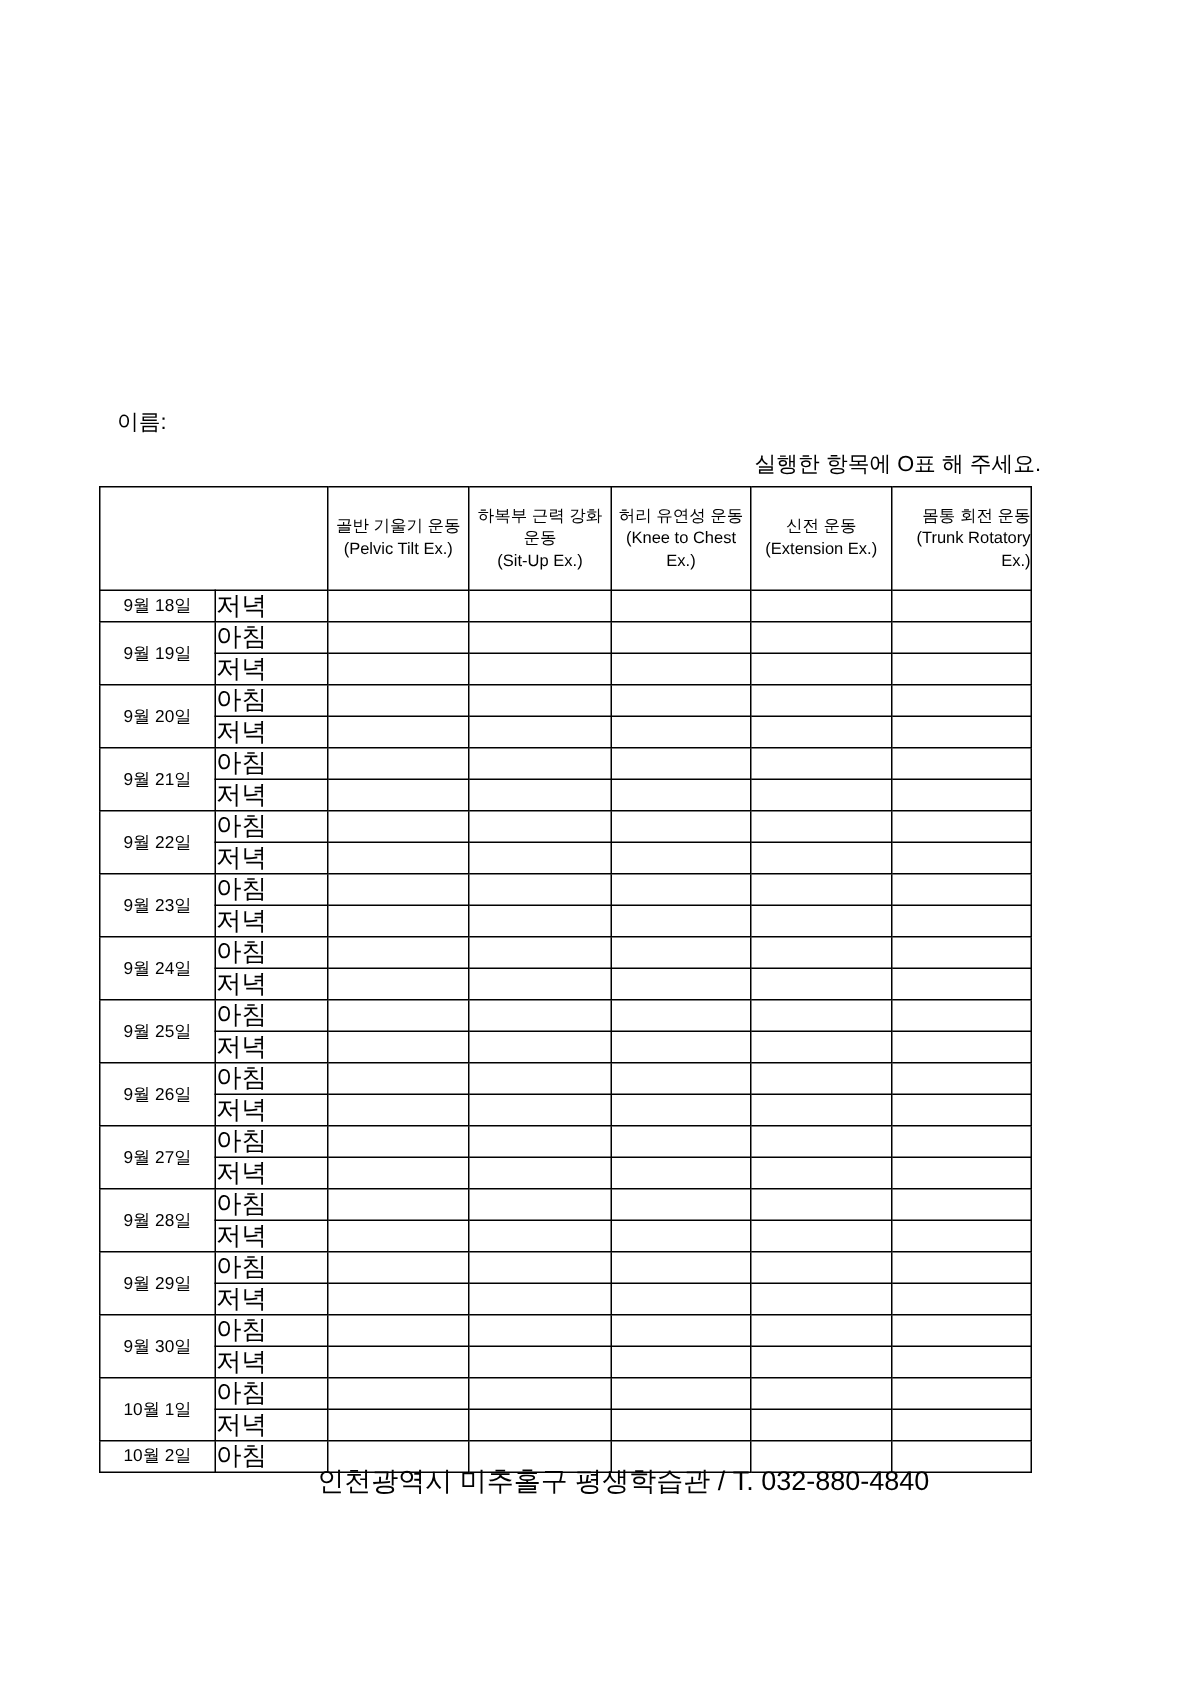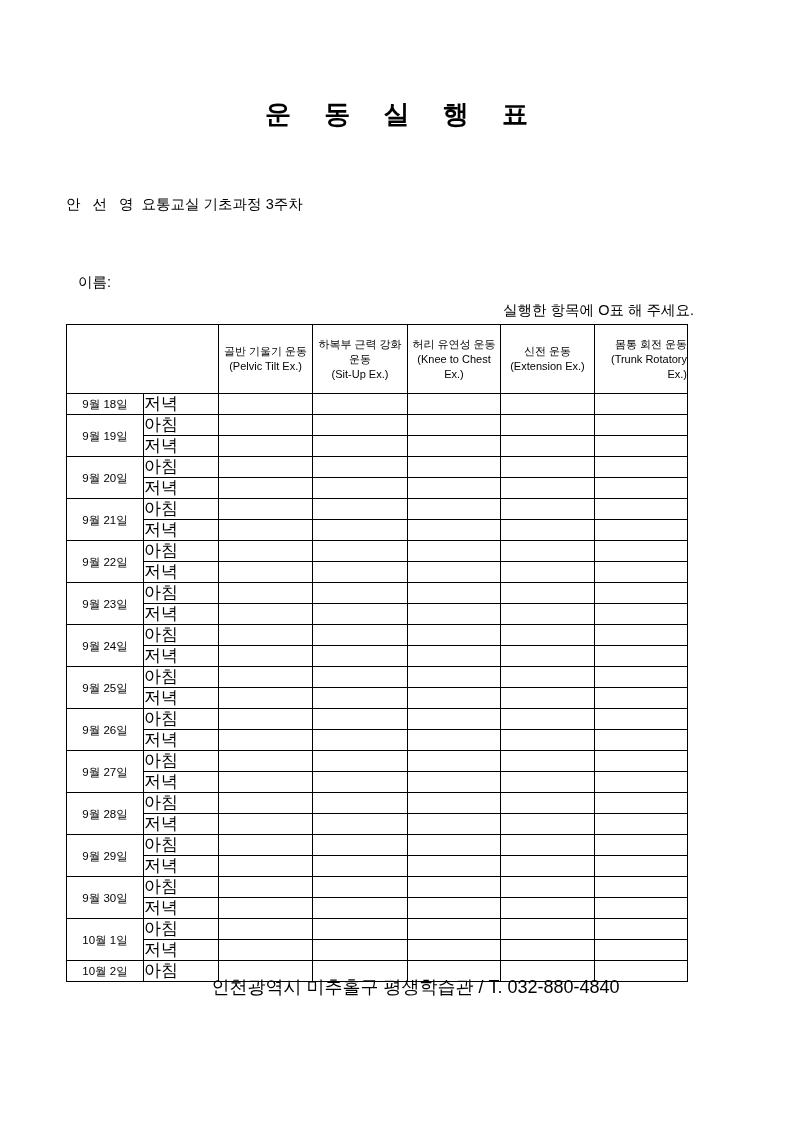--- a/index.html
+++ b/index.html
@@ -192,25 +192,21 @@
     line-height: 20px;
     white-space: nowrap;
     padding-left: 19px;
   }
 </style>
 </head>
 <body>
 
 <div class="page">
 
-  <div class="doc-title">운 동 실 행 표</div>
-
-  <div class="doc-subtitle">
-    <span class="spaced-name">안 선 영</span><span> 요통교실 기초과정 3주차</span>
-  </div>
+
 
   <div class="meta-row">
     <span class="meta-name">이름:</span>
     <span class="meta-note">실행한 항목에 O표 해 주세요.</span>
   </div>
 
   <table class="sheet-table">
     <colgroup>
       <col class="col-date">
       <col class="col-time">

